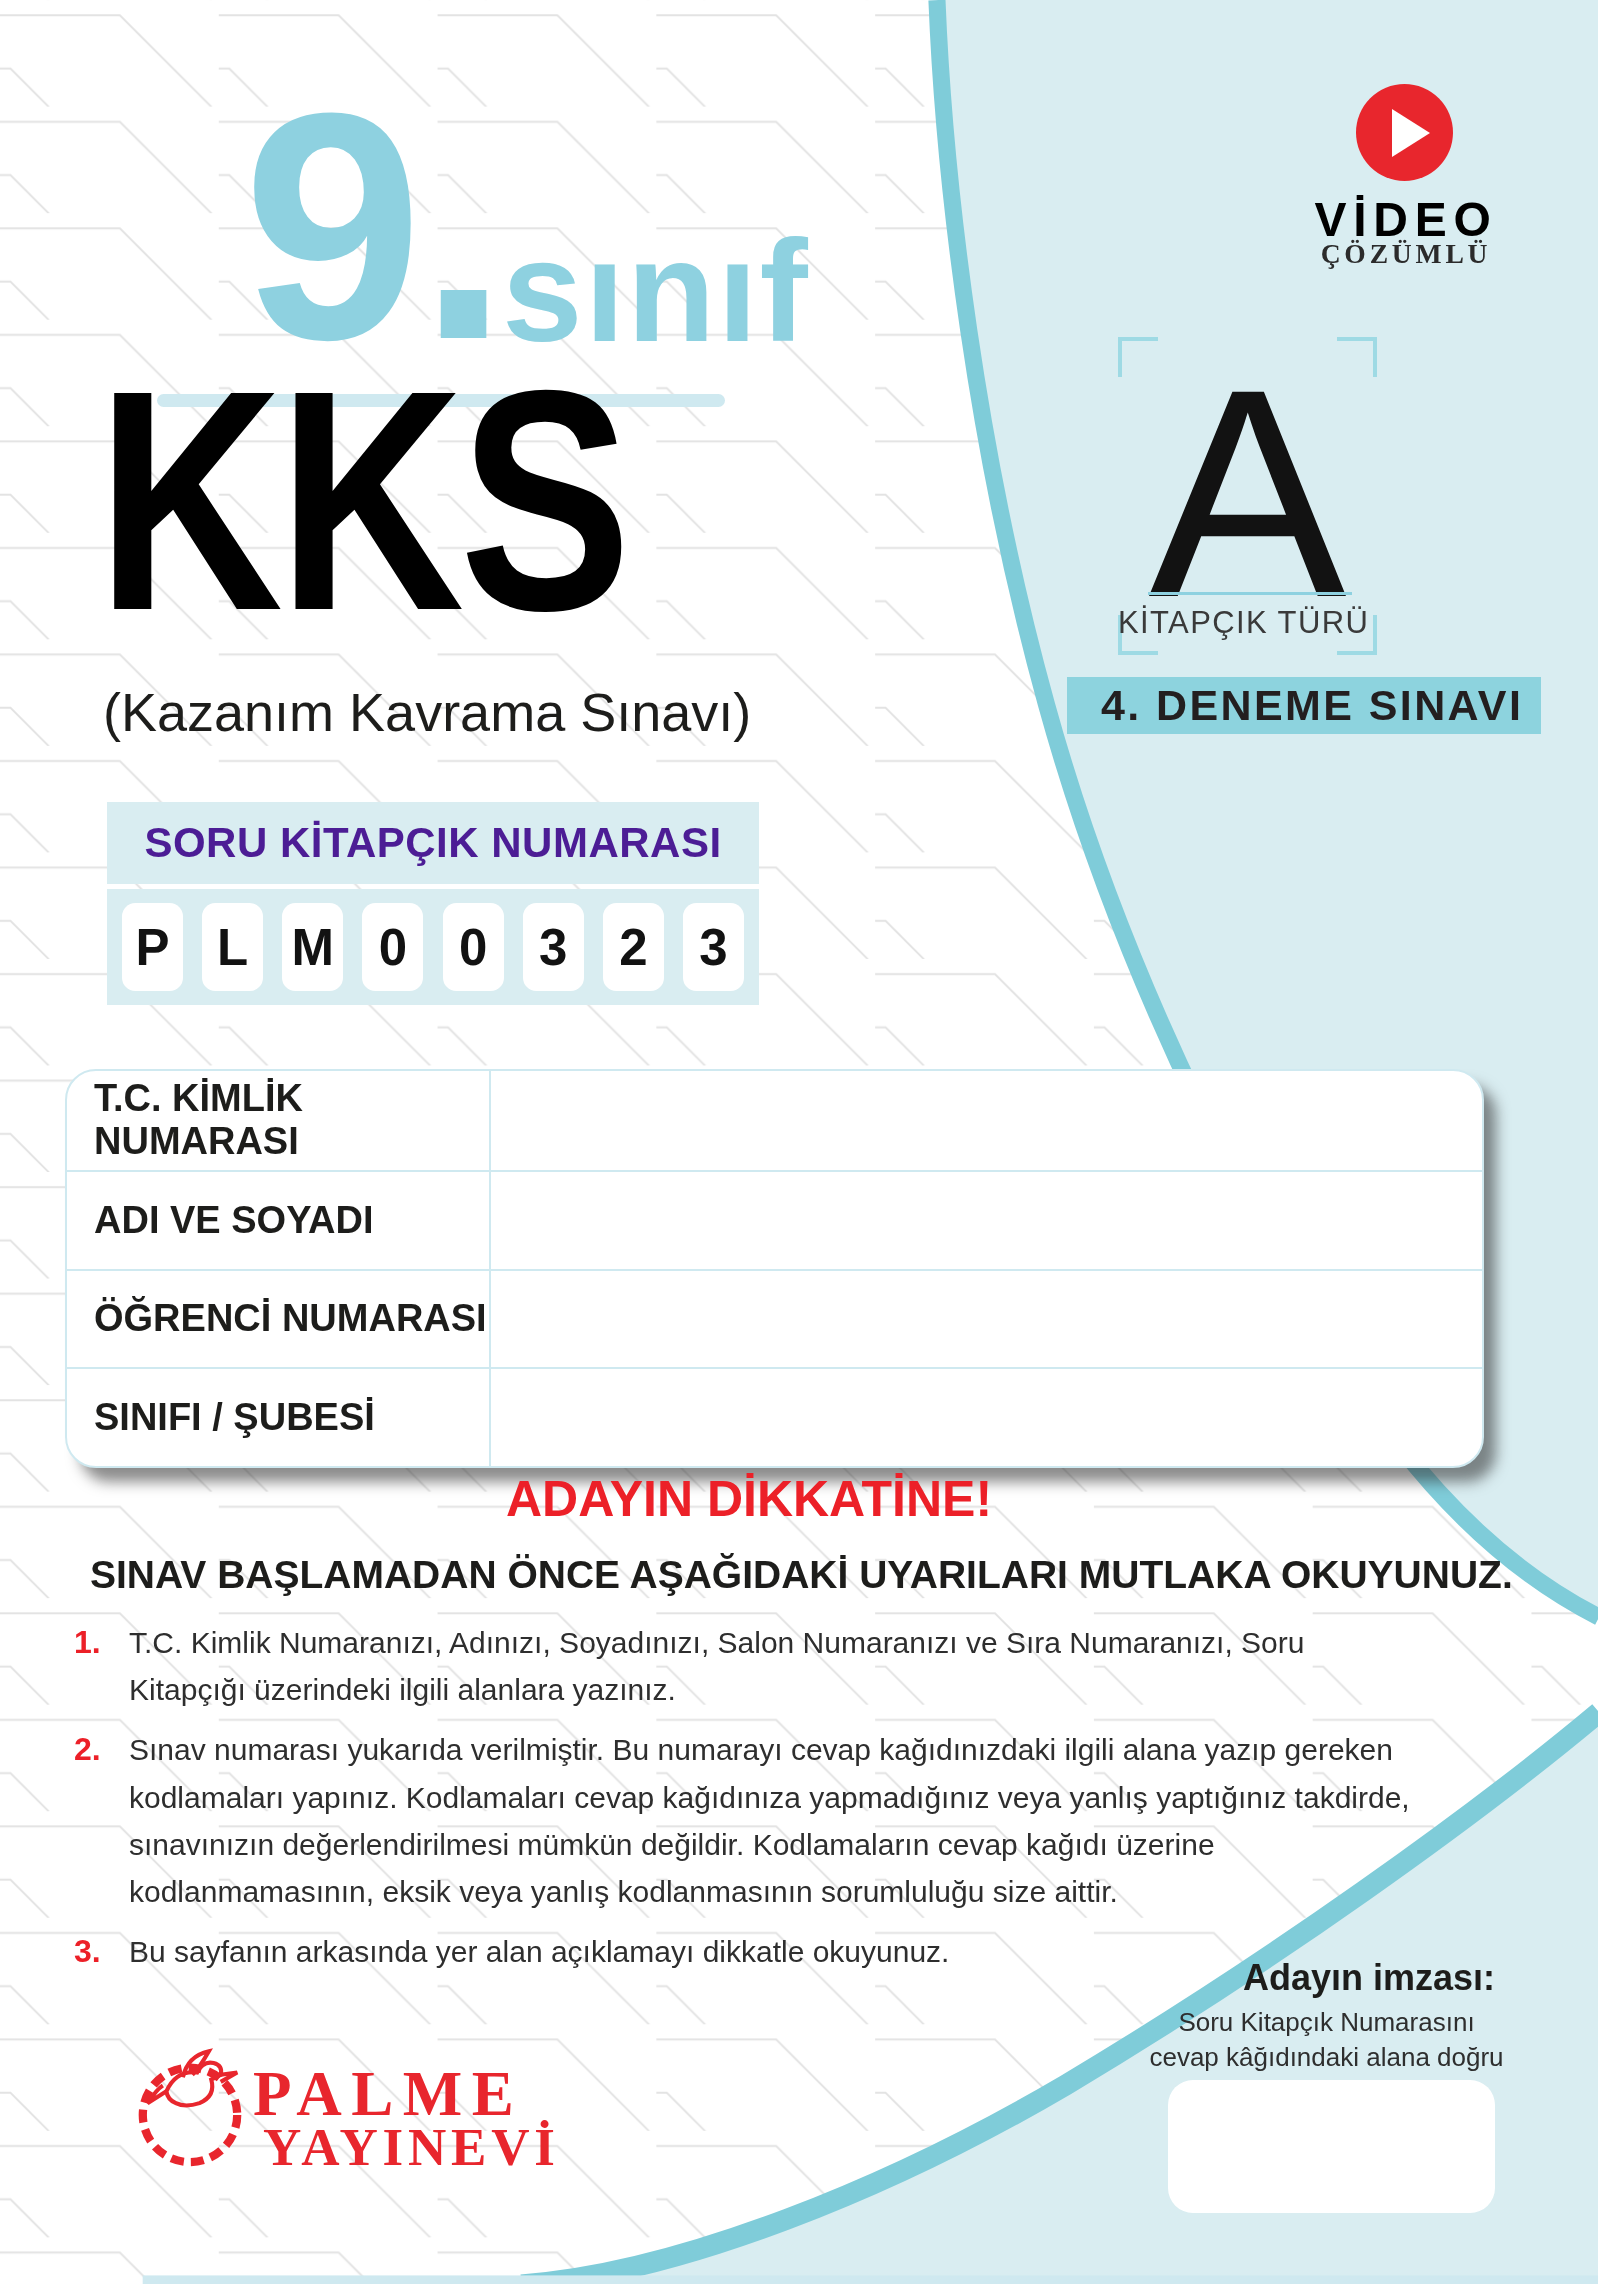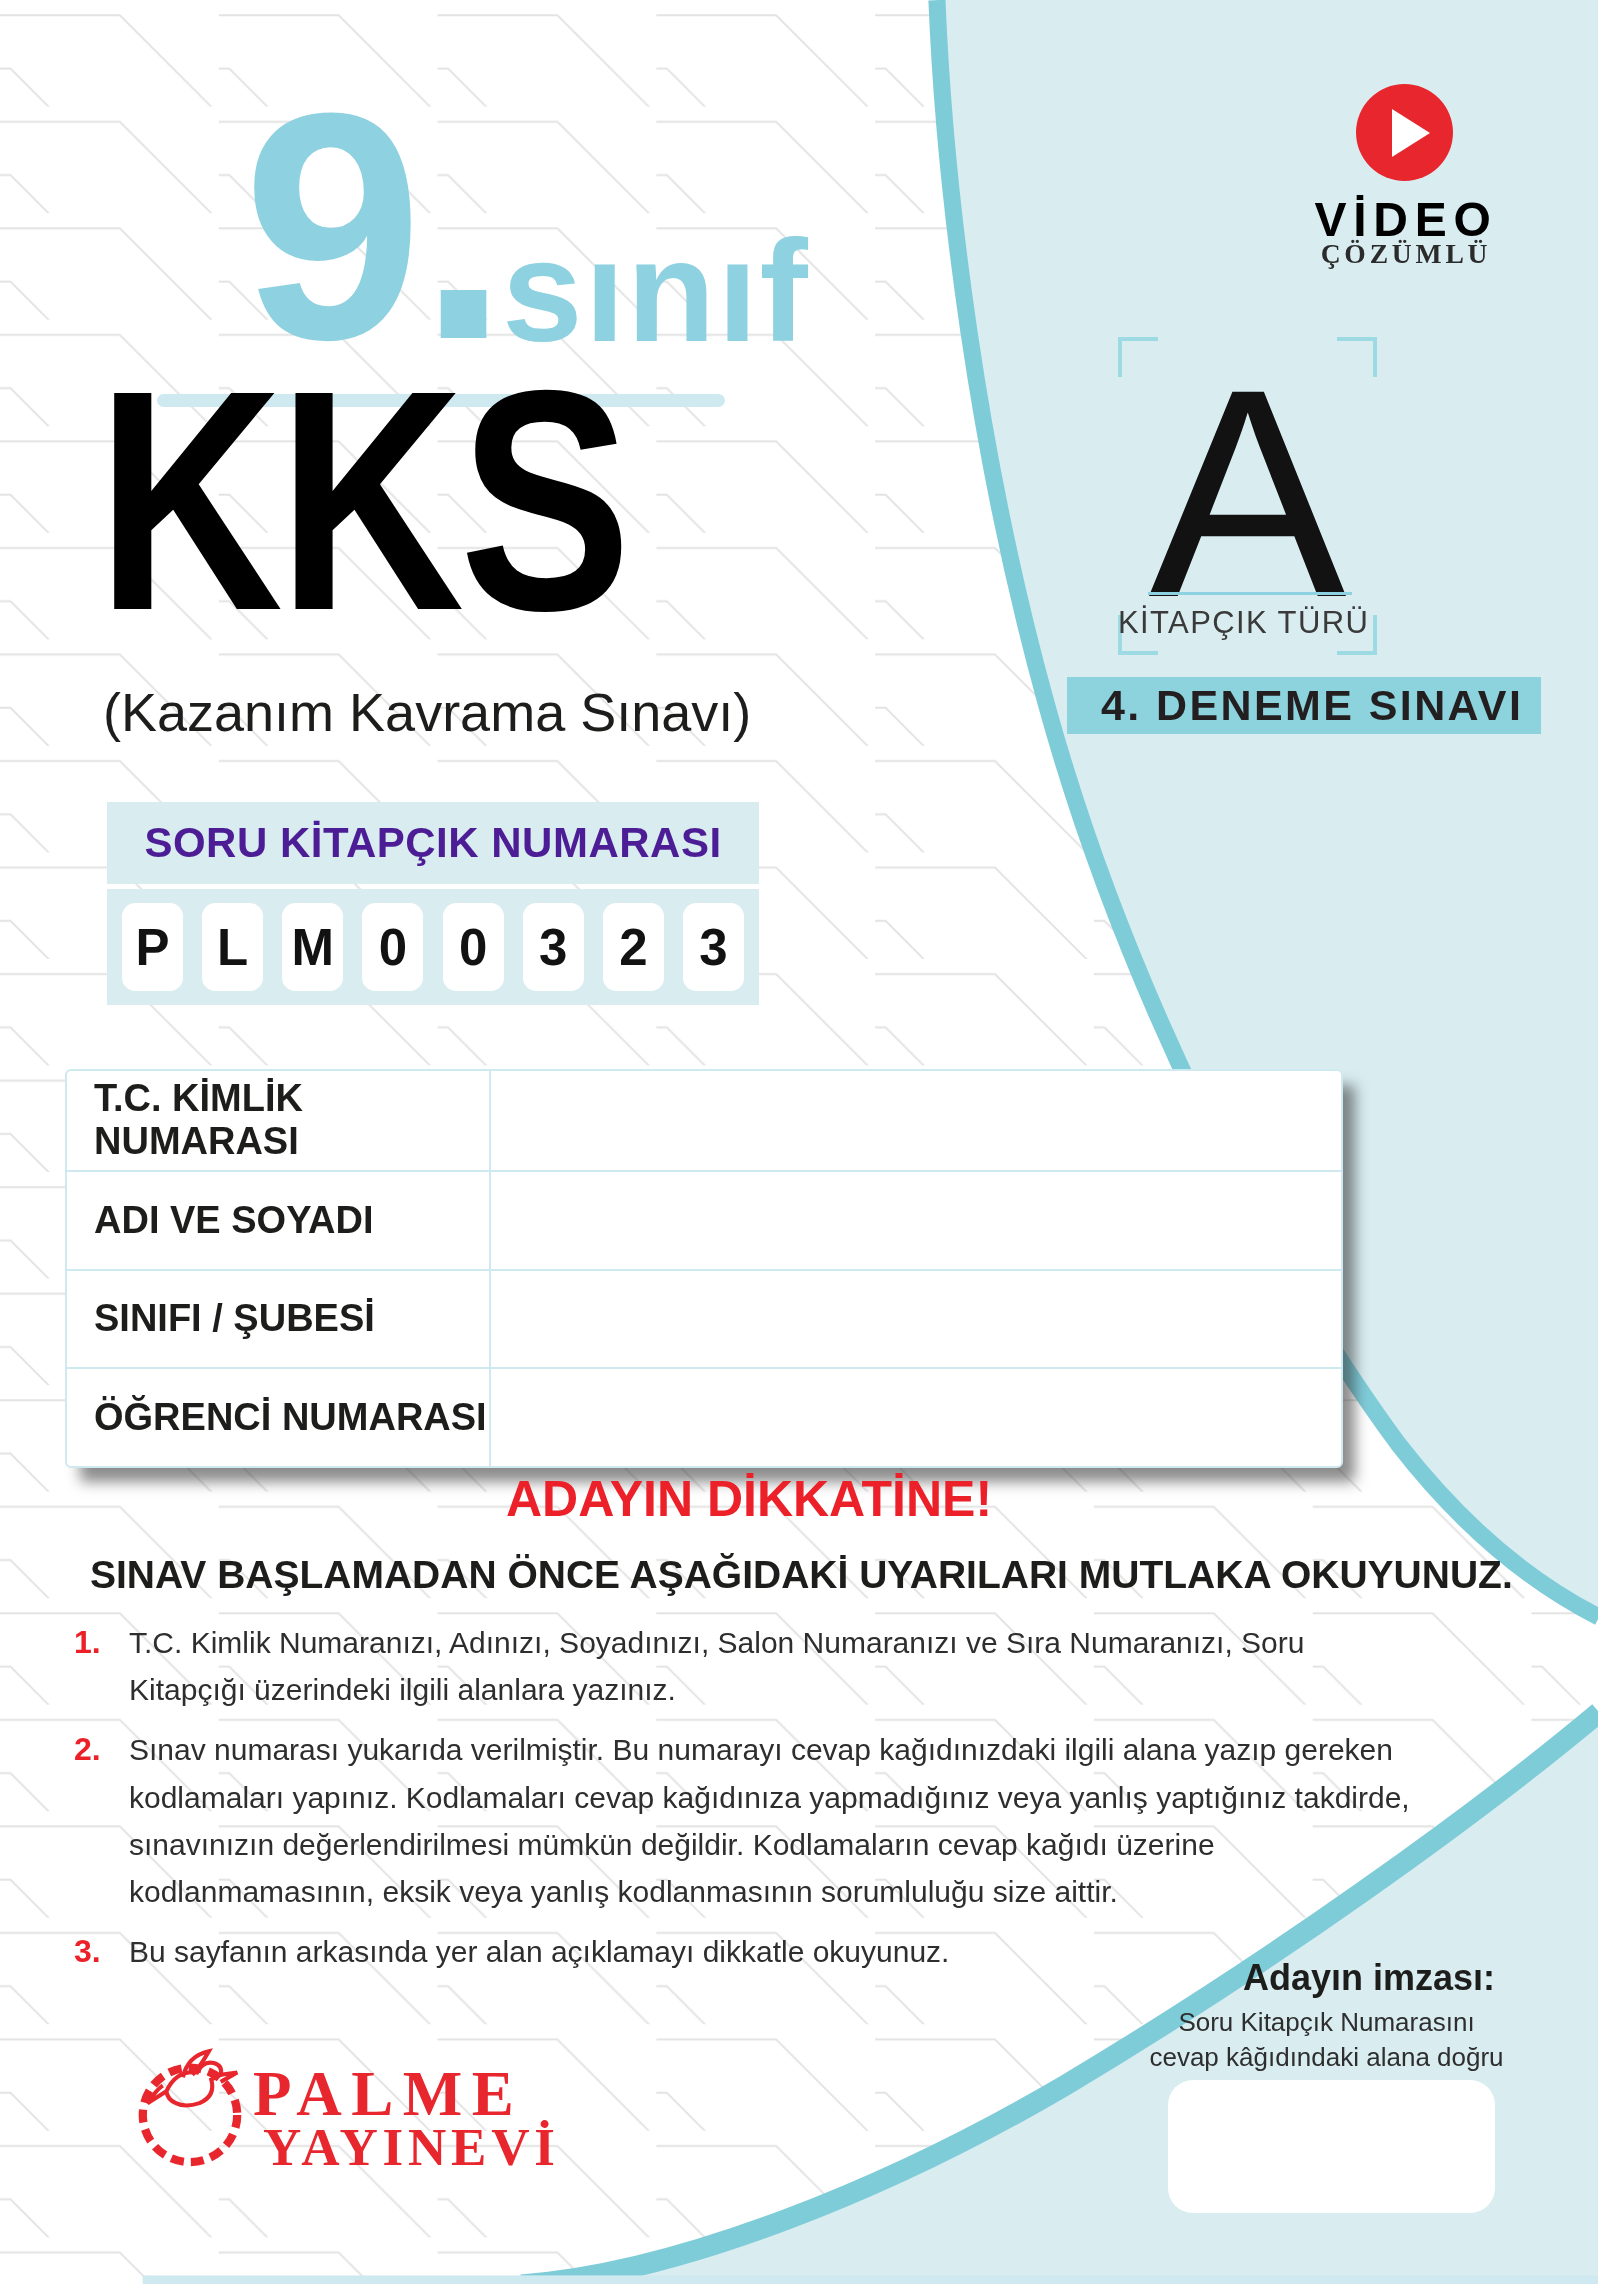--- a/index.html
+++ b/index.html
@@ -56,22 +56,22 @@
 
   
   .bk-banner{position:absolute;left:107px;top:802px;width:652px;height:82px;background:var(--light-blue);
     display:flex;align-items:center;justify-content:center;font-size:42px;font-weight:700;letter-spacing:0.5px;color:#4c1d95;}
   .bk-strip{position:absolute;left:107px;top:889px;width:652px;height:116px;background:var(--light-blue);
     display:flex;align-items:center;justify-content:space-between;padding:0 15px;}
   .bk-box{width:61px;height:88px;background:#fff;border-radius:13.3px;display:flex;align-items:center;justify-content:center;
     font-size:51px;font-weight:700;color:#121212;}
 
   
-  .form-table{position:absolute;left:65px;top:1069px;width:1278px;height:399px;background:#fff;
-    border:2.9px solid var(--pale-blue);border-radius:6px;box-shadow:13.3px 15px 13.3px -1.9px rgba(45,45,45,.55);overflow:hidden;}
+  .form-table{position:absolute;left:65px;top:1069px;width:1419px;height:399px;background:#fff;
+    border:2.9px solid var(--pale-blue);border-radius:31px;box-shadow:13.3px 15px 13.3px -1.9px rgba(45,45,45,.55);overflow:hidden;}
   .form-row{display:flex;height:25%;}
   .form-row + .form-row{border-top:2.9px solid var(--pale-blue);gap:32px;}
   .form-label{width:424px;border-right:2.9px solid var(--pale-blue);display:flex;align-items:center;
     padding-left:27px;font-size:38px;font-weight:700;color:var(--text-dark);}
   .form-value{flex:1;}
 
   
   .notice-title{position:absolute;left:0;top:1470px;width:1498px;text-align:center;font-size:50px;font-weight:700;color:var(--accent-red);}
   .notice-subtitle{position:absolute;left:90px;top:1553px;font-size:39px;font-weight:700;color:var(--text-dark);}
   .notice-list{position:absolute;left:74px;top:1619px;width:1343px;}
@@ -168,25 +168,25 @@
   <div class="form-table">
     <div class="form-row">
       <div class="form-label">T.C. KİMLİK NUMARASI</div>
       <div class="form-value"></div>
     </div>
     <div class="form-row">
       <div class="form-label">ADI VE SOYADI</div>
       <div class="form-value"></div>
     </div>
     <div class="form-row">
+      <div class="form-label">ÖĞRENCİ NUMARASI</div>
+      <div class="form-value"></div>
+    </div>
+    <div class="form-row">
       <div class="form-label">SINIFI / ŞUBESİ</div>
-      <div class="form-value"></div>
-    </div>
-    <div class="form-row">
-      <div class="form-label">ÖĞRENCİ NUMARASI</div>
       <div class="form-value"></div>
     </div>
   </div>
 
   <div class="notice-title">ADAYIN DİKKATİNE!</div>
   <div class="notice-subtitle">SINAV BAŞLAMADAN ÖNCE AŞAĞIDAKİ UYARILARI MUTLAKA OKUYUNUZ.</div>
   <div class="notice-list">
     <div class="notice-item">
       <span class="notice-num">1.</span>
       <span>T.C. Kimlik Numaranızı, Adınızı, Soyadınızı, Salon Numaranızı ve Sıra Numaranızı, Soru Kitapçığı üzerindeki ilgili alanlara yazınız.</span>

